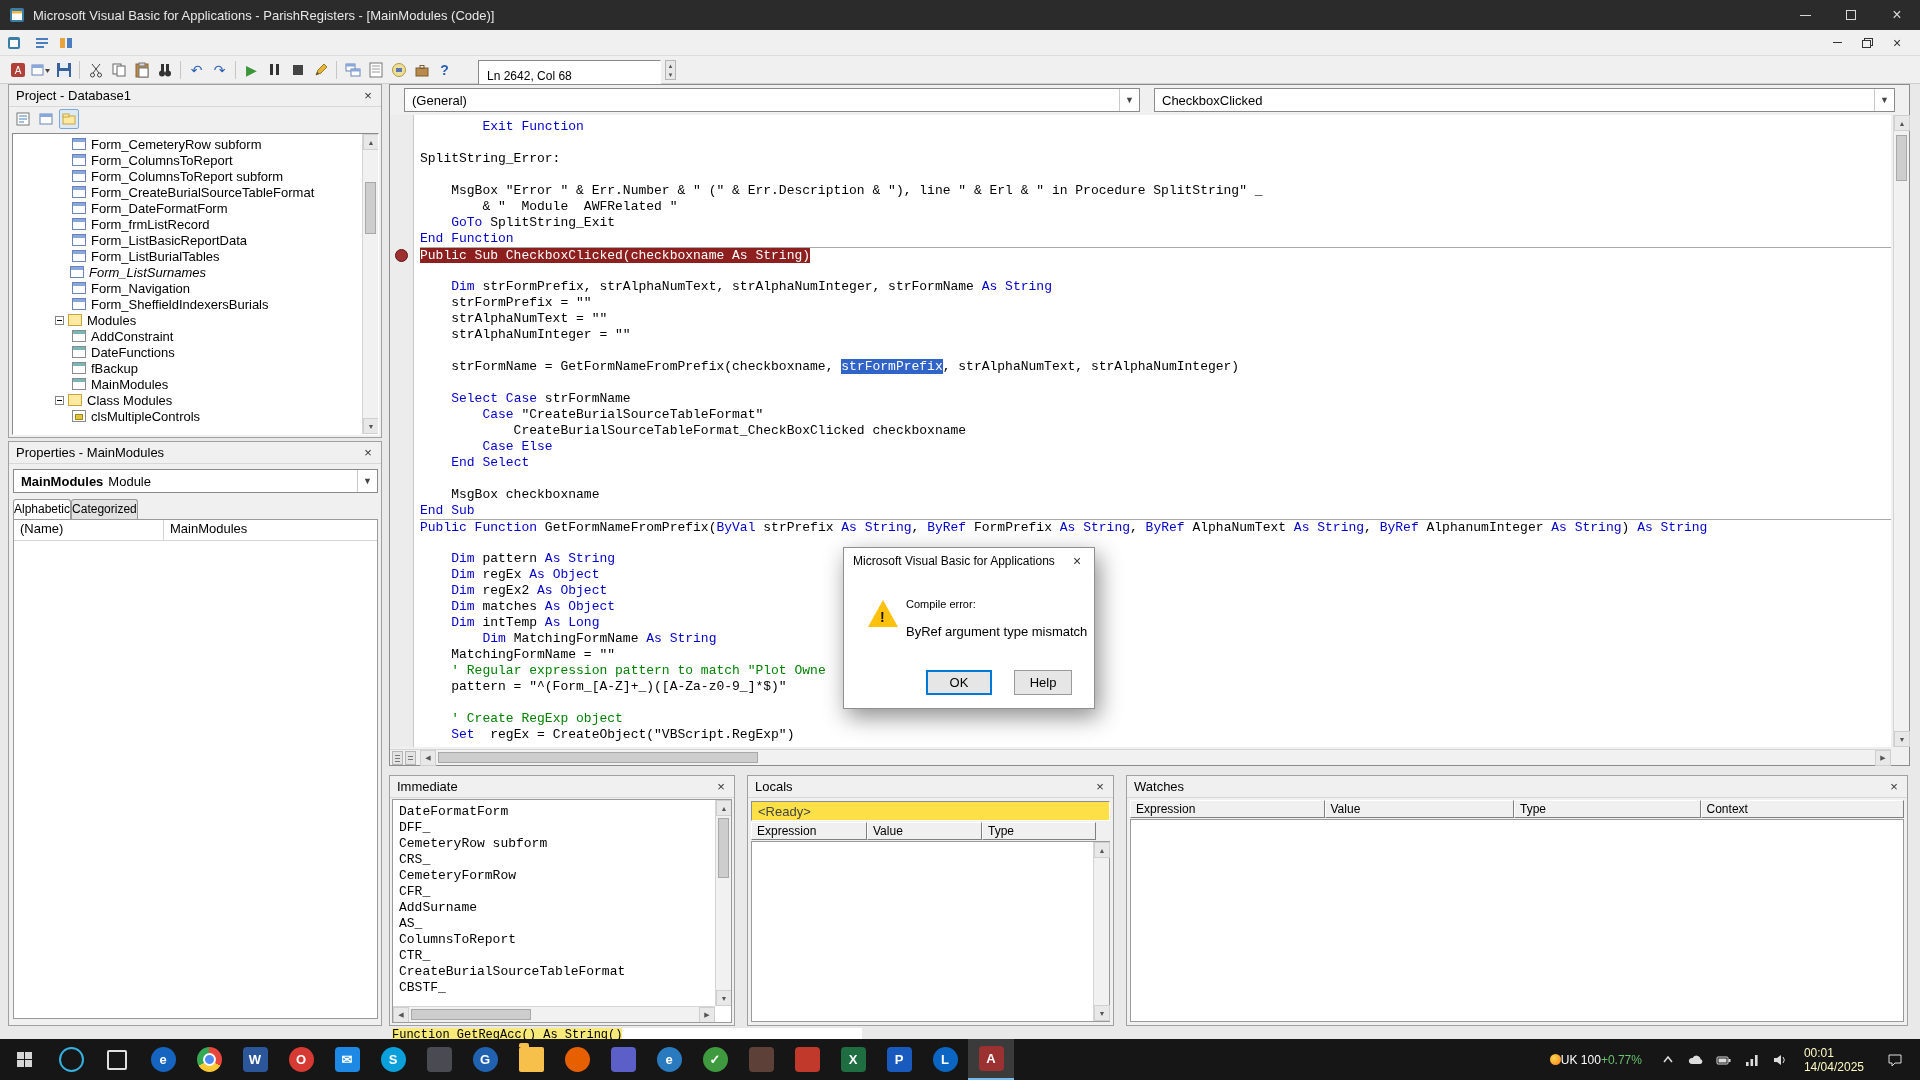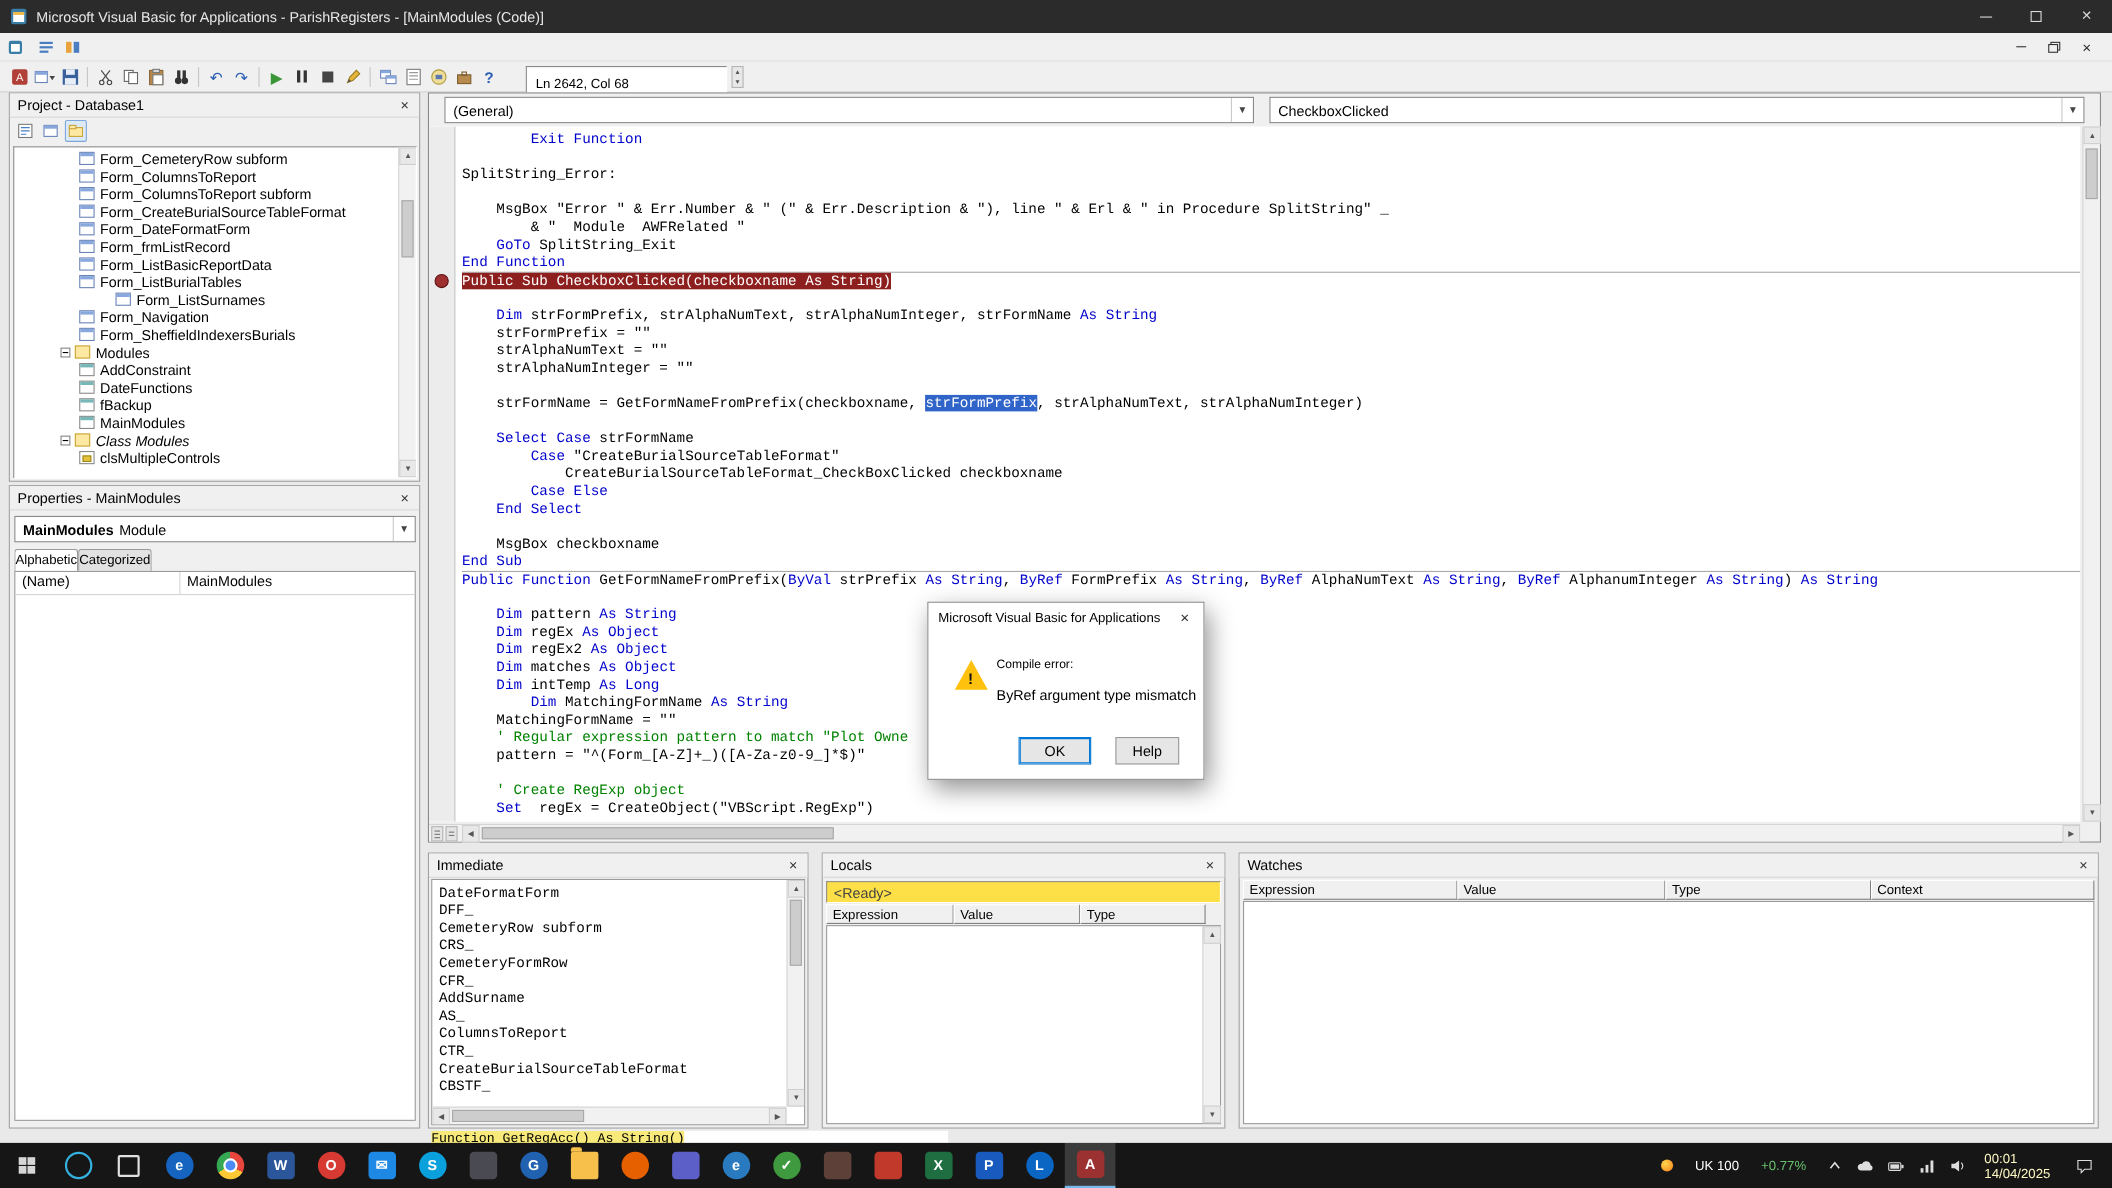--- a/index.html
+++ b/index.html
@@ -143,21 +143,21 @@
   .sh-circle{border-radius:50%}
   .sh-square{border-radius:4px}
   .sh-ring{border-radius:50%;border:2.5px solid #35b1e0;background:transparent !important}
   .sh-taskview{border:2px solid #e0e0e0;border-radius:2px;background:transparent !important;width:20px;height:20px}
   .sh-folder{border-radius:2px;position:relative}
   .sh-folder::before{content:"";position:absolute;left:0;top:-4px;width:10px;height:4px;border-radius:2px 2px 0 0;background:inherit}
   .sh-chrome{border-radius:50%;background:conic-gradient(#e8453c 0deg 120deg,#fcc934 120deg 240deg,#34a853 240deg 360deg);position:relative}
   .sh-chrome::after{content:"";position:absolute;left:6px;top:6px;right:6px;bottom:6px;background:#4c8bf5;border:2.5px solid #fff;border-radius:50%}
   #tray{margin-left:auto;display:flex;align-items:center;gap:4px;padding-right:6px}
   .tray-ico{width:24px;height:41px;display:flex;align-items:center;justify-content:center}
-  #ticker{display:flex;align-items:center;gap:20px;padding:0 10px;color:#fff;font-size:12px;white-space:nowrap}
+  #ticker{display:flex;align-items:center;gap:0;padding:0 10px;color:#fff;font-size:12px;white-space:nowrap}
   #ticker .dot{width:11px;height:11px;border-radius:50%;background:radial-gradient(circle at 35% 35%,#ffd54f,#f57f17)}
   #ticker .chg{color:#69c06d}
   #clock{color:#fef9c3;font-size:12px;line-height:14px;text-align:left;padding:0 8px;white-space:nowrap}
   #action-center{width:38px;display:flex;align-items:center;justify-content:center}
 </style>
 </head>
 <body>
 
 <div id="titlebar" class="abs">
   <span class="app-ico">
@@ -383,21 +383,21 @@
           <span>Form_frmListRecord</span>
         </div>
         <div class="tree-row" style="padding-left: 59px;">
           <span class="ti ti-form"></span>
           <span>Form_ListBasicReportData</span>
         </div>
         <div class="tree-row" style="padding-left: 59px;">
           <span class="ti ti-form"></span>
           <span>Form_ListBurialTables</span>
         </div>
-        <div class="tree-row" style="padding-left: 92px;">
+        <div class="tree-row" style="padding-left: 57px; font-style: italic;">
           <span class="ti ti-form"></span>
           <span>Form_ListSurnames</span>
         </div>
         <div class="tree-row" style="padding-left: 59px;">
           <span class="ti ti-form"></span>
           <span>Form_Navigation</span>
         </div>
         <div class="tree-row" style="padding-left: 59px;">
           <span class="ti ti-form"></span>
           <span>Form_SheffieldIndexersBurials</span>
@@ -416,21 +416,21 @@
           <span>DateFunctions</span>
         </div>
         <div class="tree-row" style="padding-left: 59px;">
           <span class="ti ti-module"></span>
           <span>fBackup</span>
         </div>
         <div class="tree-row" style="padding-left: 59px;">
           <span class="ti ti-module"></span>
           <span>MainModules</span>
         </div>
-        <div class="tree-row" style="padding-left: 42px; font-style: italic;">
+        <div class="tree-row" style="padding-left: 42px;">
           <span class="expander"></span>
           <span class="ti ti-folder"></span>
           <span>Class Modules</span>
         </div>
         <div class="tree-row" style="padding-left: 59px;">
           <span class="ti ti-class"></span>
           <span>clsMultipleControls</span>
         </div>
       </div>
     <div class="sbv" style="right:0;top:0;bottom:0">

